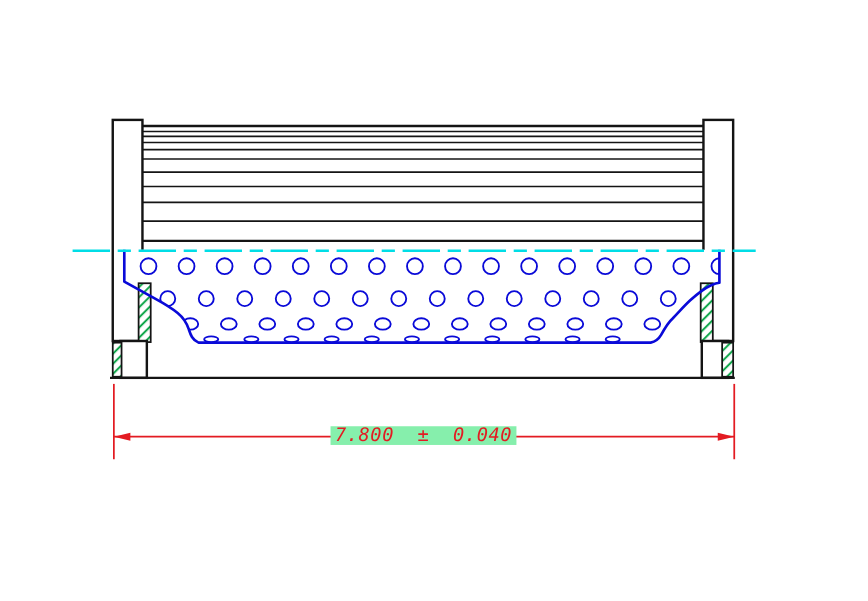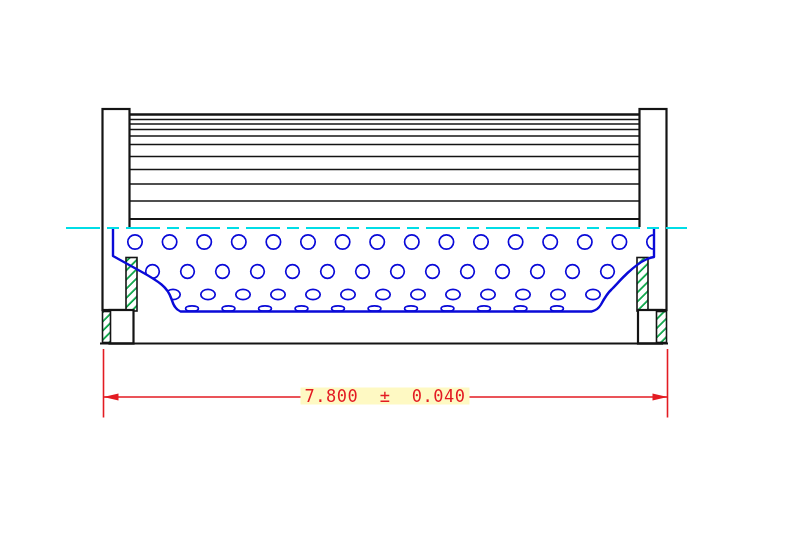--- a/index.html
+++ b/index.html
@@ -11,23 +11,24 @@
     font-family:"DejaVu Sans Mono","Liberation Mono",monospace;
   }
   .stage svg{position:absolute;left:0;top:0;}
   .dim-text{
     position:absolute;
     transform:translate(-50%,-50%);
     white-space:pre;
     font-size:17px;
     letter-spacing:0.5px;
     color:var(--c-dimension_red,#e31b22);
-    background:#fef9c3;
+    background:#86efac;
     padding:0 4px;
     line-height:1;
+    font-style:italic;
   }
 </style>
 </head>
 <body>
 
 <div class="stage">
   <svg width="789" height="546" viewBox="0 0 789 546">
     <defs>
       <pattern id="hatch" patternUnits="userSpaceOnUse" width="6.5" height="6.5" patternTransform="rotate(-45)">
         <rect width="6.5" height="6.5" fill="#ffffff"></rect>

